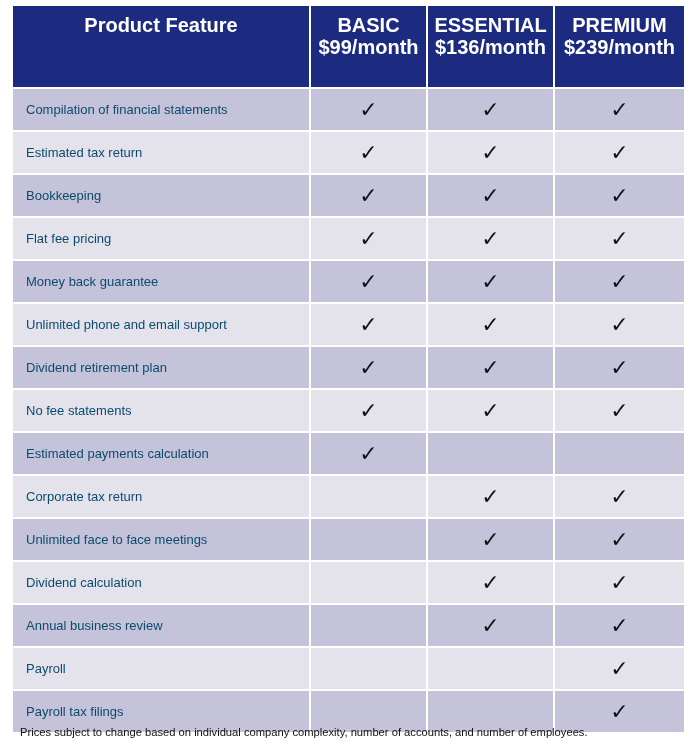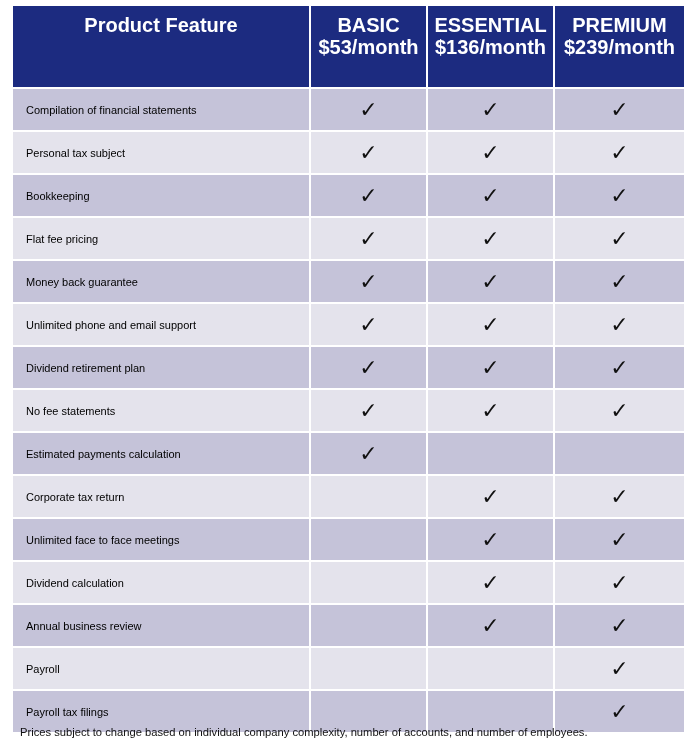--- a/index.html
+++ b/index.html
@@ -4,21 +4,21 @@
 <style>
   html, body { margin:0; padding:0; background:#ffffff; }
   body { width:696px; height:751px; position:relative; overflow:hidden;
          font-family:"Liberation Sans", "DejaVu Sans", sans-serif; }
   .table { position:absolute; left:11px; top:4px; width:675px;
            border-collapse:collapse; table-layout:fixed; }
   .table th, .table td { border:2px solid #ffffff; padding:0; }
   .table th { background:#1c2b80; color:#ffffff; font-weight:bold;
               font-size:20px; line-height:22px; vertical-align:top;
               height:73px; padding-top:8px; text-align:center; }
-  .table td { height:41px; font-size:11px; color:#000000; }
+  .table td { height:41px; font-size:13px; color:#0c4a6e; }
   .table td.feat { padding-left:13px; text-align:left; }
   .table td.chk { text-align:center; font-size:22px; color:#111111; }
   .table tr.dark td { background:#c5c3d9; }
   .table tr.light td { background:#e4e3ec; }
   .col-feat { width:298px; } .col-basic { width:117px; }
   .col-ess { width:127px; } .col-prem { width:131px; }
   .plan-name, .plan-price { display:block; }
   .footnote { position:absolute; left:20px; top:726px; font-size:11.2px;
               color:#111111; white-space:nowrap; }
 </style>
@@ -30,41 +30,41 @@
     <col class="col-feat">
       <col class="col-basic">
       <col class="col-ess">
       <col class="col-prem">
   </colgroup>
   <thead>
     <tr>
       <th>Product Feature</th>
       <th>
         <span class="plan-name">BASIC</span>
-        <span class="plan-price">$53/month</span>
+        <span class="plan-price">$99/month</span>
       </th>
       <th>
         <span class="plan-name">ESSENTIAL</span>
         <span class="plan-price">$136/month</span>
       </th>
       <th>
         <span class="plan-name">PREMIUM</span>
         <span class="plan-price">$239/month</span>
       </th>
     </tr>
   </thead>
   <tbody id="tbody">
       <tr class="dark">
         <td class="feat">Compilation of financial statements</td>
         <td class="chk"><span>✓</span></td>
         <td class="chk"><span>✓</span></td>
         <td class="chk"><span>✓</span></td>
       </tr>
       <tr class="light">
-        <td class="feat">Personal tax subject</td>
+        <td class="feat">Estimated tax return</td>
         <td class="chk"><span>✓</span></td>
         <td class="chk"><span>✓</span></td>
         <td class="chk"><span>✓</span></td>
       </tr>
       <tr class="dark">
         <td class="feat">Bookkeeping</td>
         <td class="chk"><span>✓</span></td>
         <td class="chk"><span>✓</span></td>
         <td class="chk"><span>✓</span></td>
       </tr>

